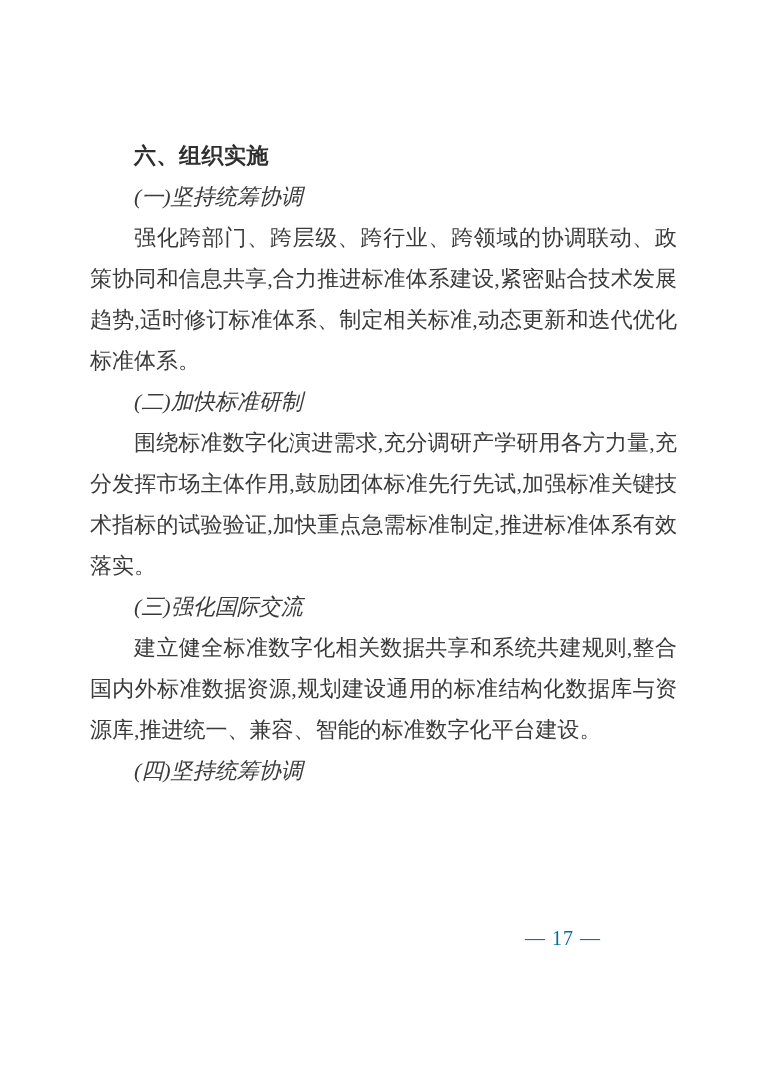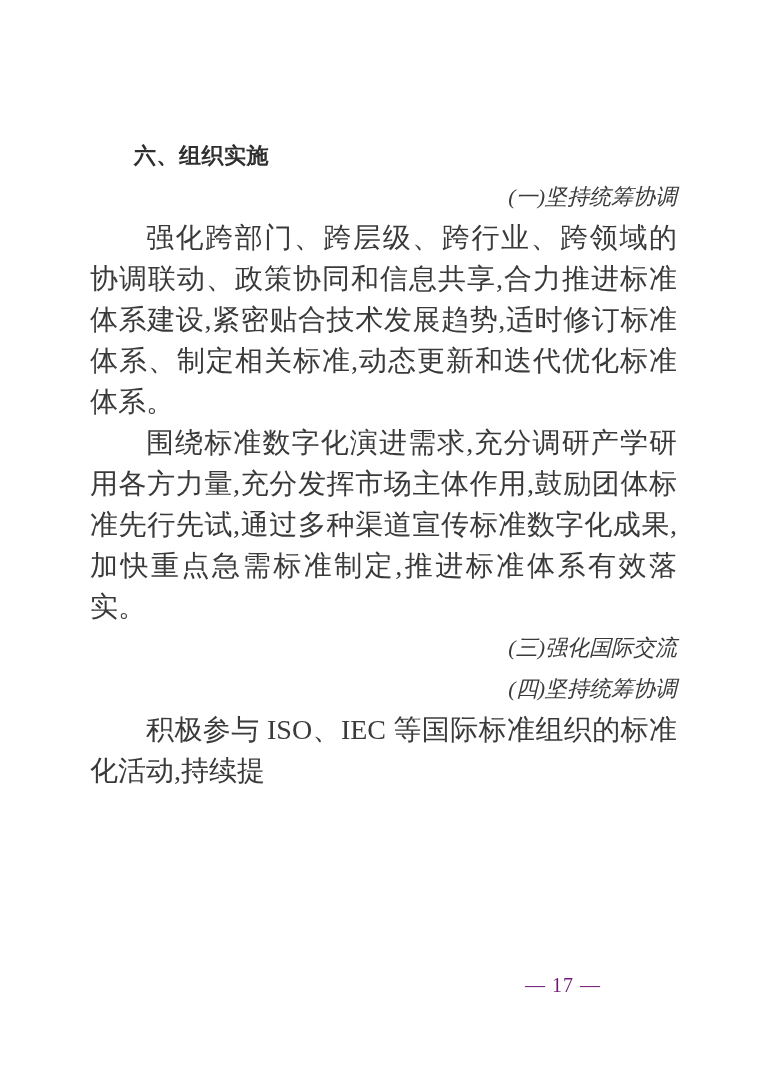--- a/index.html
+++ b/index.html
@@ -32,58 +32,58 @@
   }
   .sub-title {
     margin: 0;
     font-family: "Liberation Serif", serif;
     font-weight: normal;
     font-style: italic; 
     font-size: 22px;
     line-height: 41px;
     color: #3a3a3a;
     text-indent: 2em;
-    text-align: right;
   }
   .body-para {
     margin: 0;
     font-family: "Liberation Serif", serif;
-    font-size: 28px;
+    font-size: 22px;
     line-height: 41px;
     color: #3a3a3a;
     text-indent: 2em;
     text-align: justify;
     text-justify: inter-ideograph;
   }
   .footer {
     position: absolute;
-    top: 973px;
+    top: 926px;
     right: 108px;
     font-family: "Liberation Serif", serif;
     font-size: 20px;
     line-height: 24px;
-    color: #701a75;
+    color: #0369a1;
     letter-spacing: 1px;
   }
 </style>
 </head>
 <body>
 
 <div class="page">
   <div class="content">
 
     <h1 class="heading">六、组织实施</h1>
 
     <h2 class="sub-title">(一)坚持统筹协调</h2>
     <p class="body-para">强化跨部门、跨层级、跨行业、跨领域的协调联动、政策协同和信息共享,合力推进标准体系建设,紧密贴合技术发展趋势,适时修订标准体系、制定相关标准,动态更新和迭代优化标准体系。</p>
 
-    <p class="body-para">围绕标准数字化演进需求,充分调研产学研用各方力量,充分发挥市场主体作用,鼓励团体标准先行先试,通过多种渠道宣传标准数字化成果,加快重点急需标准制定,推进标准体系有效落实。</p>
+    <h2 class="sub-title">(二)加快标准研制</h2>
+    <p class="body-para">围绕标准数字化演进需求,充分调研产学研用各方力量,充分发挥市场主体作用,鼓励团体标准先行先试,加强标准关键技术指标的试验验证,加快重点急需标准制定,推进标准体系有效落实。</p>
 
     <h2 class="sub-title">(三)强化国际交流</h2>
+    <p class="body-para">建立健全标准数字化相关数据共享和系统共建规则,整合国内外标准数据资源,规划建设通用的标准结构化数据库与资源库,推进统一、兼容、智能的标准数字化平台建设。</p>
 
     <h2 class="sub-title">(四)坚持统筹协调</h2>
 
-    <p class="body-para">积极参与 ISO、IEC 等国际标准组织的标准化活动,持续提</p>
 
   </div>
 
   <div class="footer">— 17 —</div>
 </div>
 
 </body></html>

